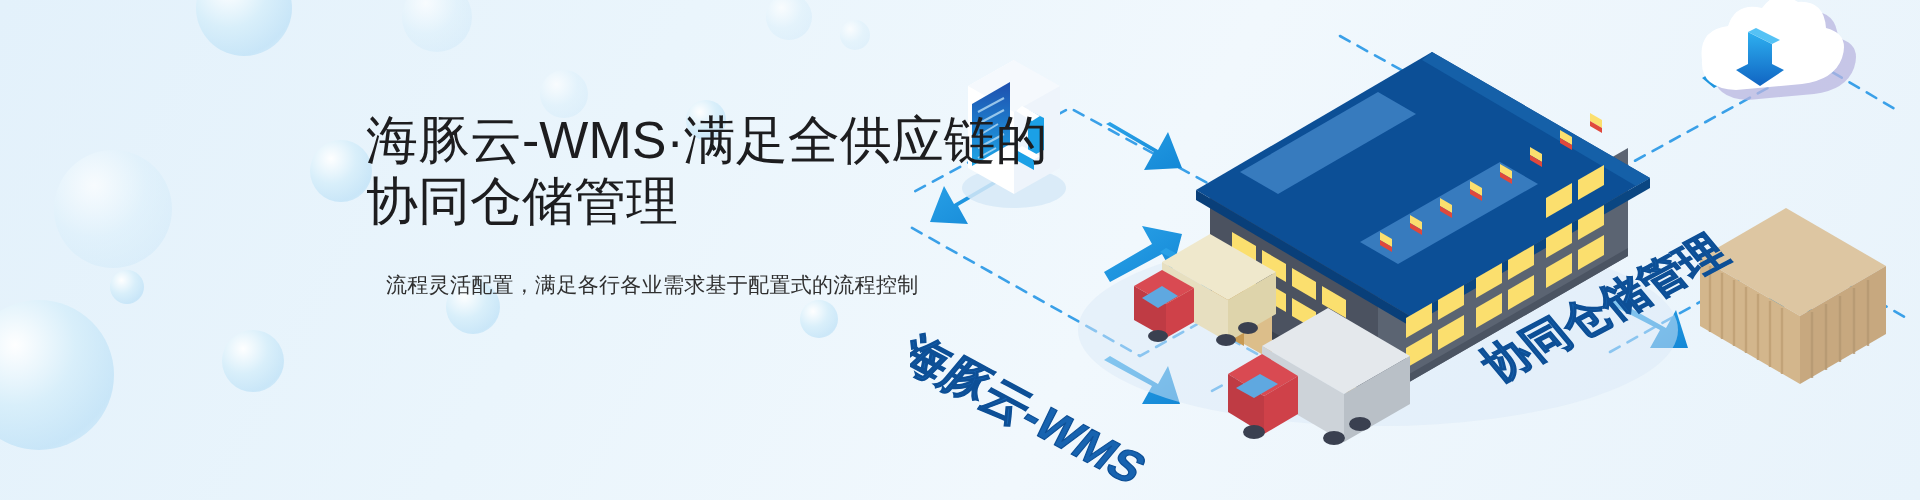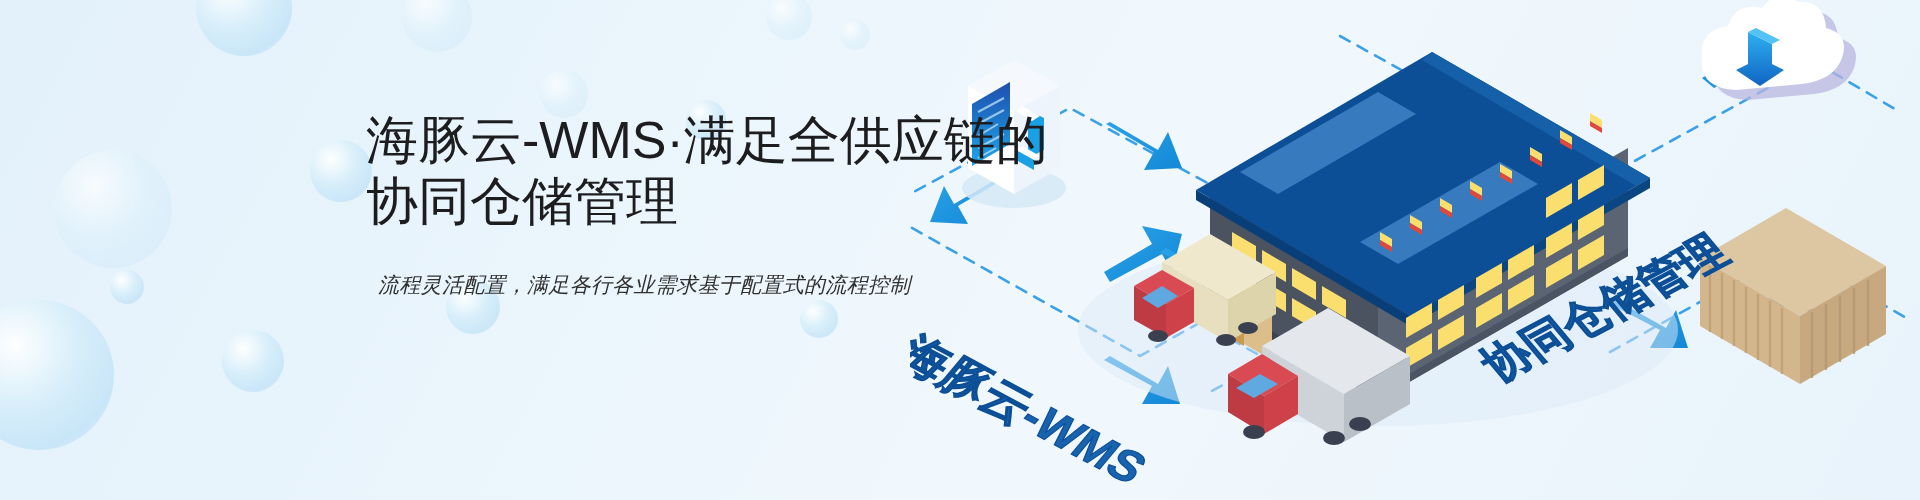--- a/index.html
+++ b/index.html
@@ -47,27 +47,26 @@
   #title {
     font-size:52px;
     line-height:1.18;
     font-weight:400;
     color:#1d1d1f;
     letter-spacing:0px;
     white-space:pre-line;
   }
   #subtitle {
     margin-top:36px;
-    margin-left:12px;
+    margin-left:20px;
     font-size:21px;
     line-height:1.5;
     color:#303030;
     font-weight:400;
     letter-spacing:.3px;
-    font-style:italic;
   }
 
   
   #art {
     position:absolute;
     right:0; top:0;
     width:1010px; height:500px;
     z-index:4;
   }
   #art svg { display:block; width:100%; height:100%; }

